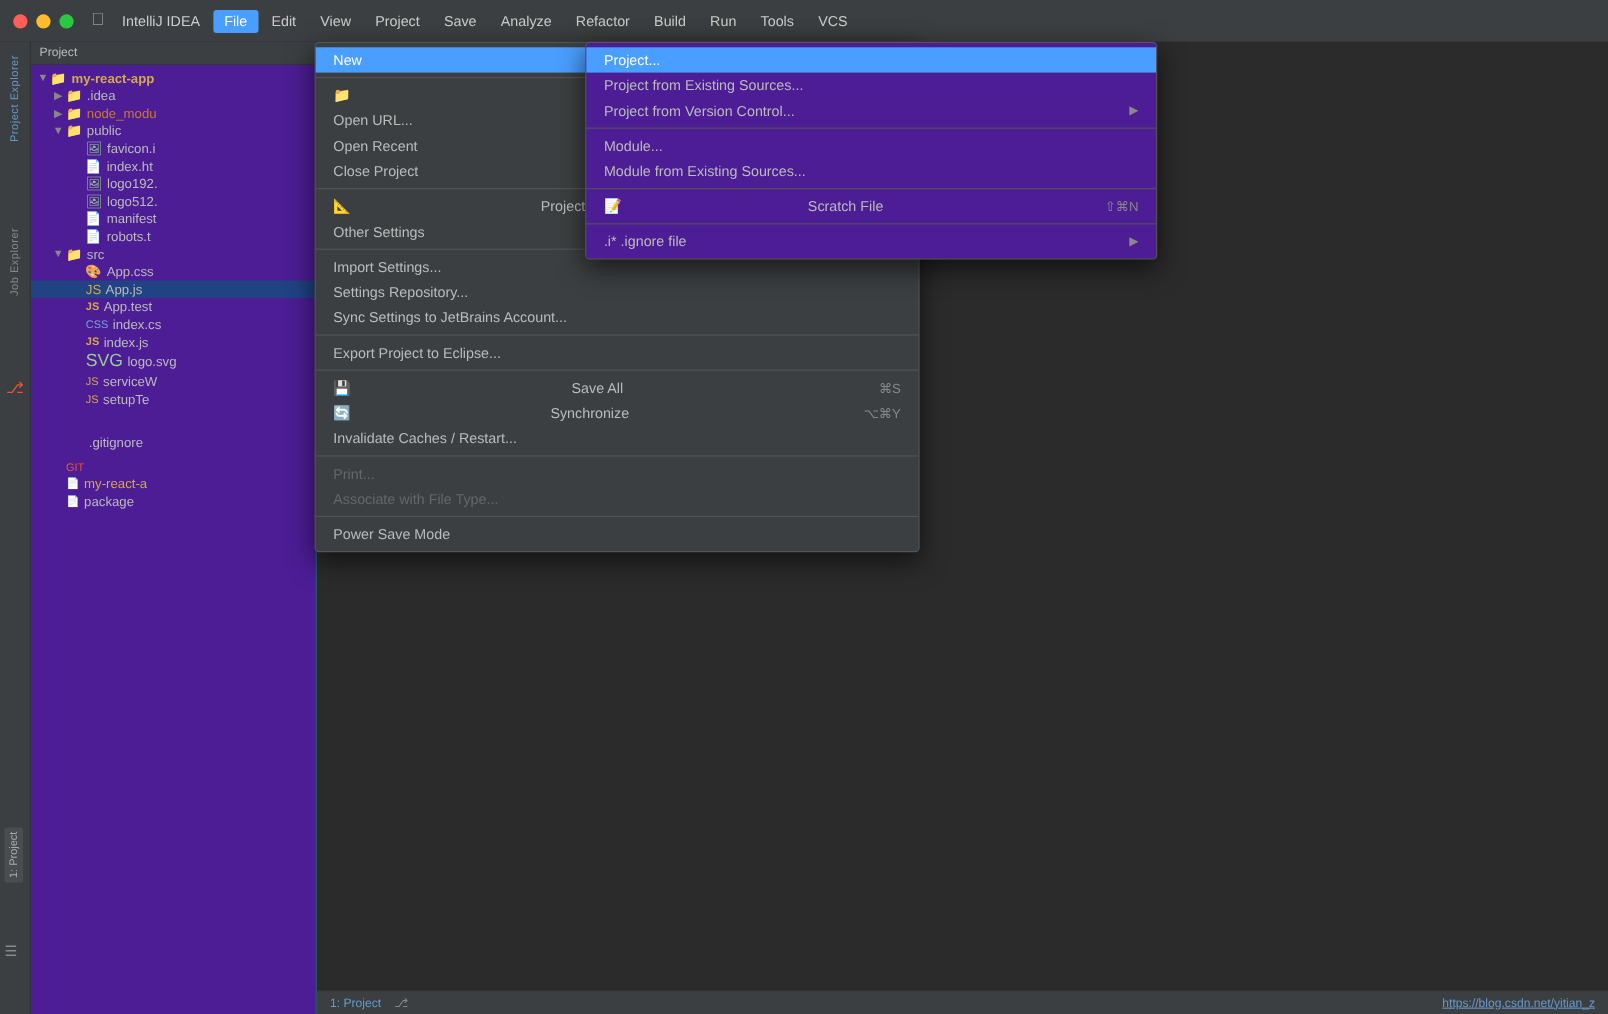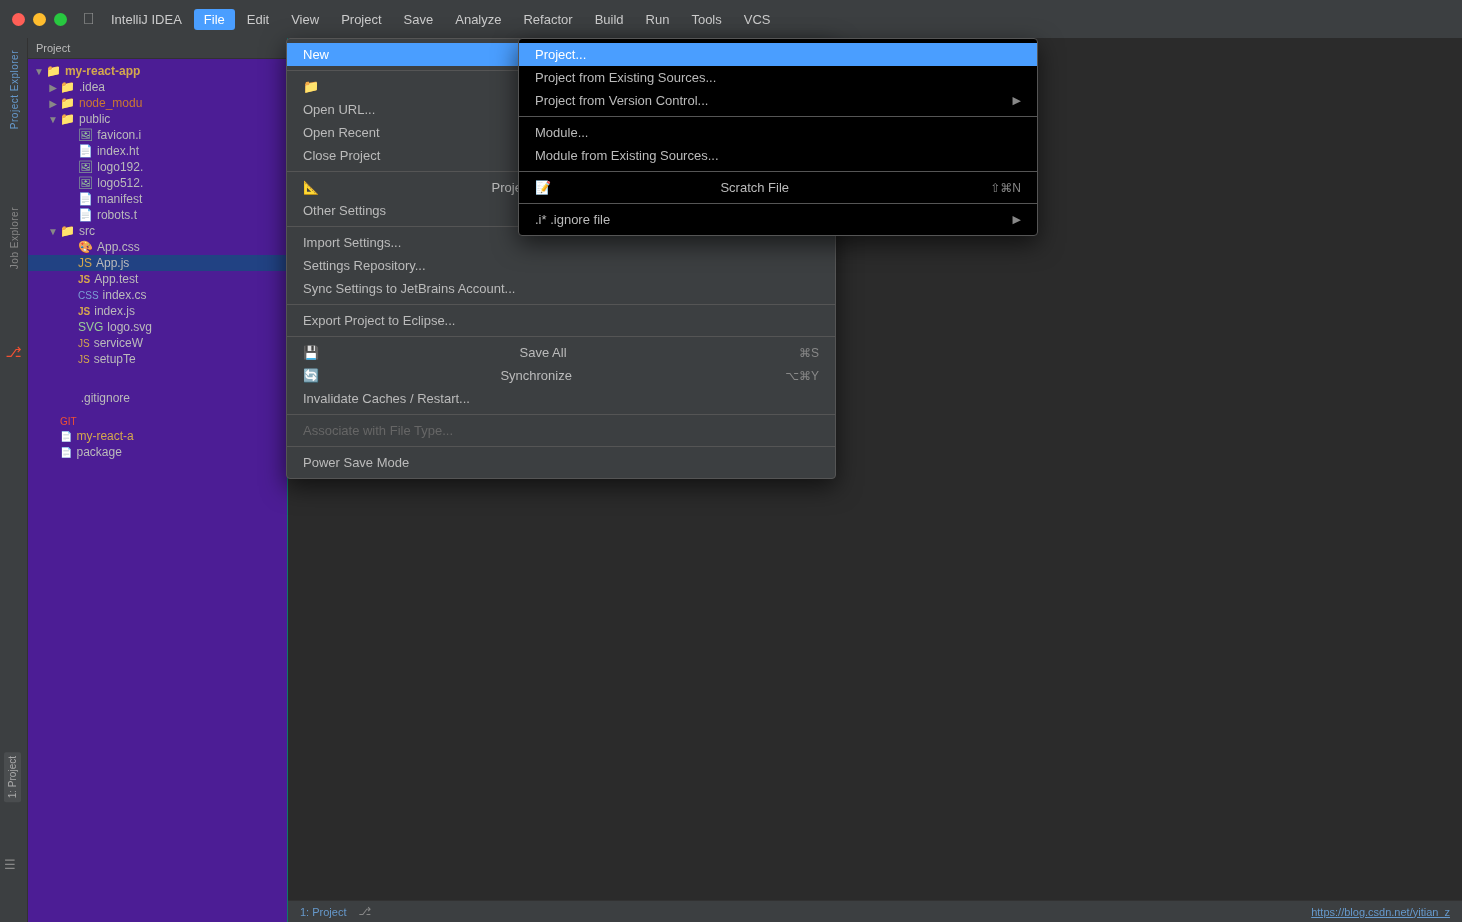--- a/index.html
+++ b/index.html
@@ -170,23 +170,23 @@
     .dropdown-item.highlighted { background: #4a9eff; color: white; }
     .dropdown-item.disabled { color: #666; cursor: default; }
     .item-shortcut { color: #888; font-size: 12px; margin-left: 40px; }
     .item-arrow { color: #888; font-size: 11px; }
     .dropdown-item .item-icon { margin-right: 8px; font-size: 13px; }
 
     
     .new-submenu {
       position: absolute;
       top: 0;
-      left: 518px;
+      left: 532px;
       width: 520px;
-      background: #000000;
+      background: #4c1d95;
       border: 1px solid #555;
       border-radius: 4px;
       box-shadow: 0 8px 24px rgba(0,0,0,0.6);
       pointer-events: all;
       padding: 4px 0;
     }
     .new-item-project {
       background: #4a9eff !important;
       color: white !important;
     }
@@ -346,21 +346,21 @@
         <span class="tree-icon file-icon-css" style="font-size:10px;">CSS</span>
         <span>index.cs</span>
       </div>
       <div class="tree-item" style="padding-left:36px;">
         <span style="width:14px; display:inline-block;"></span>
         <span class="tree-icon" style="color:#d6a84d; font-size:10px; font-weight:bold;">JS</span>
         <span>index.js</span>
       </div>
       <div class="tree-item" style="padding-left:36px;">
         <span style="width:14px; display:inline-block;"></span>
-        <span class="tree-icon" style="color:#9c9; font-size:12px;">SVG</span>
+        <span class="tree-icon" style="color:#9c9; font-size:16px;">SVG</span>
         <span>logo.svg</span>
       </div>
       <div class="tree-item" style="padding-left:36px;">
         <span style="width:14px; display:inline-block;"></span>
         <span class="tree-icon" style="color:#d6a84d; font-size:10px;">JS</span>
         <span>serviceW</span>
       </div>
       <div class="tree-item" style="padding-left:36px;">
         <span style="width:14px; display:inline-block;"></span>
         <span class="tree-icon" style="color:#d6a84d; font-size:10px;">JS</span>
@@ -483,20 +483,23 @@
       <span>Synchronize</span>
       <span class="item-shortcut">⌥⌘Y</span>
     </div>
     <div class="dropdown-item">
       <span>Invalidate Caches / Restart...</span>
     </div>
 
     <div class="menu-section-divider"></div>
 
     <div class="dropdown-item disabled">
+      <span>Print...</span>
+    </div>
+    <div class="dropdown-item disabled">
       <span>Associate with File Type...</span>
     </div>
 
     <div class="menu-section-divider"></div>
 
     <div class="dropdown-item">
       <span>Power Save Mode</span>
     </div>
   </div>
 

